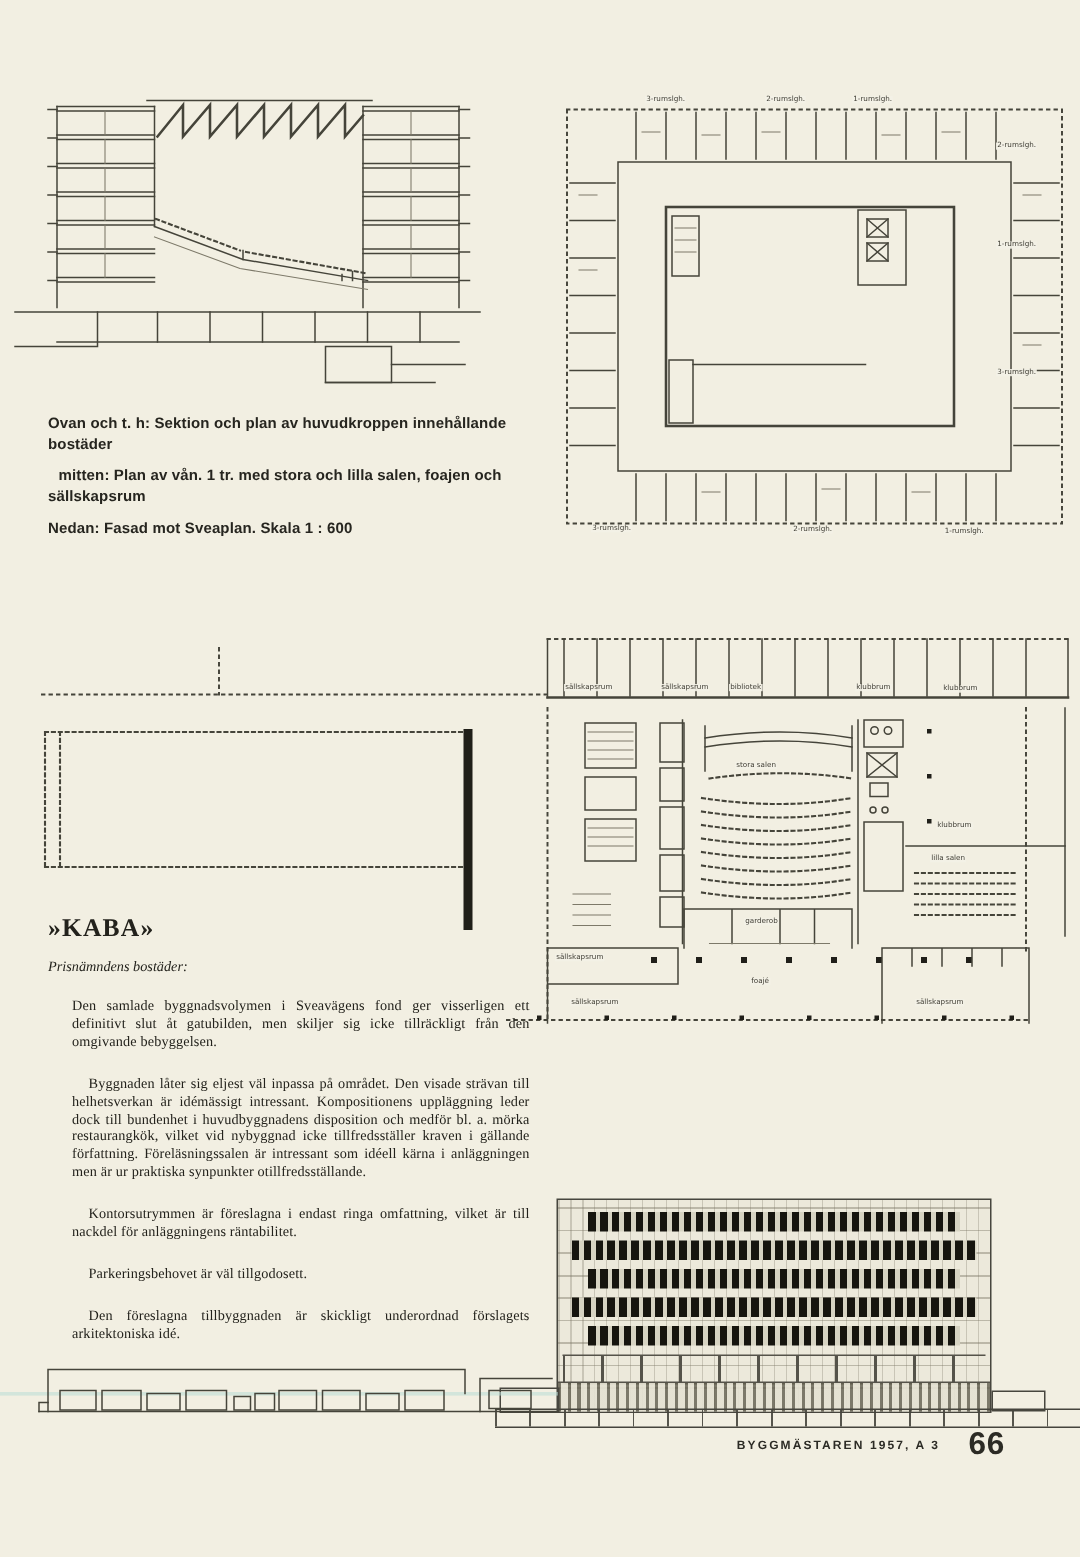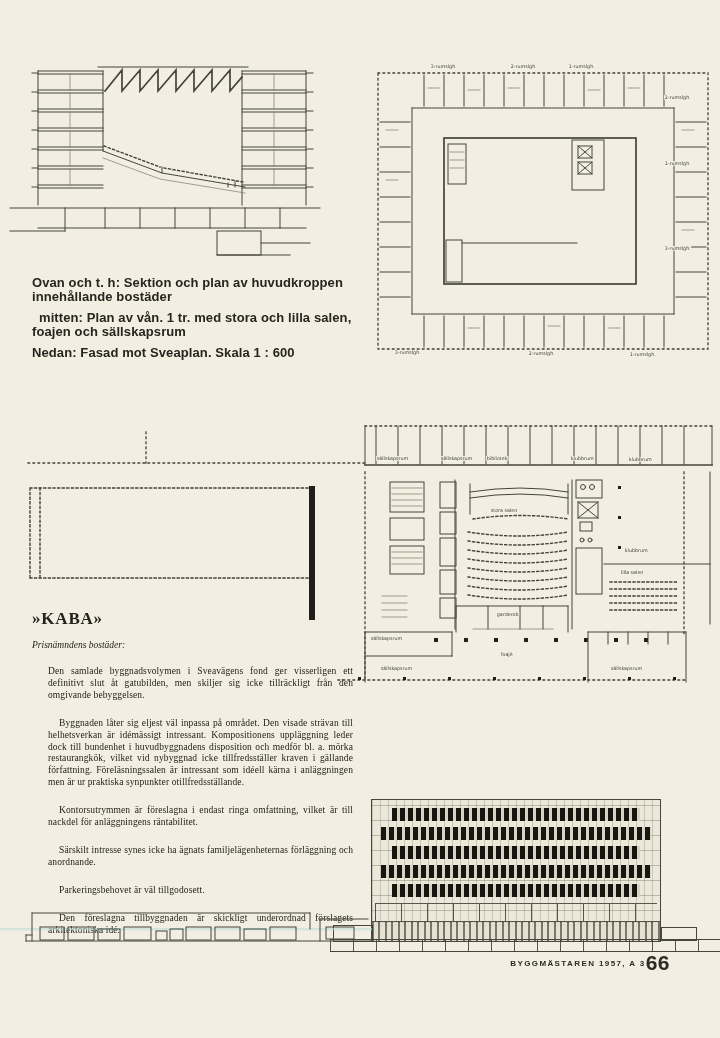--- a/index.html
+++ b/index.html
@@ -18,21 +18,21 @@
   .draw .fcyan{fill:#b9ddd6;stroke:none;opacity:.55}
 
   .plan-wrap{position:absolute}
   .plabel{
     position:absolute;font:6px "DejaVu Sans",sans-serif;color:#3f3d34;
     white-space:nowrap;transform:scale(.8);transform-origin:0 0;
     background:rgba(243,241,230,.92);line-height:6px;padding:0 1px;
   }
 
   .captions{position:absolute;left:32px;top:276px;width:338px}
-  .captions p{margin:0;font-size:13px;line-height:13.5px;font-weight:bold;letter-spacing:.1px;color:#26251f}
+  .captions p{margin:0;font-size:10px;line-height:13.5px;font-weight:bold;letter-spacing:.1px;color:#26251f}
   .captions p+p{margin-top:8px}
   .captions p.c2{text-indent:7px}
 
   .article{position:absolute;left:32px;top:609px;width:337px;color:#23221c}
   .article h1{margin:0 0 11px;font:bold 17px "Liberation Serif",serif;letter-spacing:.8px}
   .article .sub{margin:0 0 7px;font:italic 9.5px "Liberation Serif",serif}
   .article p.body{margin:16px;font:9.5px/11.9px "Liberation Serif",serif;text-align:justify;letter-spacing:.1px}
   .article p.ind{text-indent:11px}
 
   .facade-main{
@@ -58,21 +58,21 @@
   .base{
     position:absolute;left:330px;top:939px;width:390px;height:11px;
     border-top:1.2px solid #45443c;border-bottom:1.2px solid #45443c;
     background:repeating-linear-gradient(90deg,rgba(69,68,60,.9) 0 1px,transparent 1px 23px);
   }
   .annexL{position:absolute;left:333px;top:925px;width:38px;height:15px;border:1px solid #47463e}
   .annexR{position:absolute;left:661px;top:927px;width:34px;height:12px;border:1px solid #47463e}
 
   .footer{
     position:absolute;left:420px;top:951px;width:250px;display:flex;
-    align-items:center;justify-content:flex-end;gap:0;color:#2c2b25;
+    align-items:center;justify-content:flex-end;gap:19px;color:#2c2b25;
   }
   .journal{font-weight:bold;font-size:8px;letter-spacing:1.4px}
   .pageno{font-weight:bold;font-size:21px;letter-spacing:.5px}
 </style>
 </head>
 <body>
 
 <svg class="draw" style="left:10px;top:55px" width="332" height="212" viewBox="0 0 332 212">
   <g>
     <path d="M28,16 V150"></path>
@@ -255,21 +255,20 @@
   <span class="plabel" style="left:352px;top:242px">sällskapsrum</span>
   <span class="plabel" style="left:582px;top:242px">sällskapsrum</span>
 </div>
 
 <div class="article">
   <h1>»KABA»</h1>
   <p class="sub">Prisnämndens bostäder:</p>
   <p class="body">Den samlade byggnadsvolymen i Sveavägens fond ger visserligen ett definitivt slut åt gatubilden, men skiljer sig icke tillräckligt från den omgivande bebyggelsen.</p>
   <p class="body ind">Byggnaden låter sig eljest väl inpassa på området. Den visade strävan till helhetsverkan är idémässigt intressant. Kompositionens uppläggning leder dock till bundenhet i huvudbyggnadens disposition och medför bl. a. mörka restaurangkök, vilket vid nybyggnad icke tillfredsställer kraven i gällande författning. Föreläsningssalen är intressant som idéell kärna i anläggningen men är ur praktiska synpunkter otillfredsställande.</p>
   <p class="body ind">Kontorsutrymmen är föreslagna i endast ringa omfattning, vilket är till nackdel för anläggningens räntabilitet.</p>
-  <p class="body ind">Särskilt intresse synes icke ha ägnats familjelägenheternas förläggning och anordnande.</p>
   <p class="body ind">Parkeringsbehovet är väl tillgodosett.</p>
   <p class="body ind">Den föreslagna tillbyggnaden är skickligt underordnad förslagets arkitektoniska idé.</p>
 </div>
 
 <div class="facade-main">
   <div class="band in1 b1"></div>
   <div class="band in2 b2"></div>
   <div class="band in1 b3"></div>
   <div class="band in2 b4"></div>
   <div class="band in1 b5"></div>

